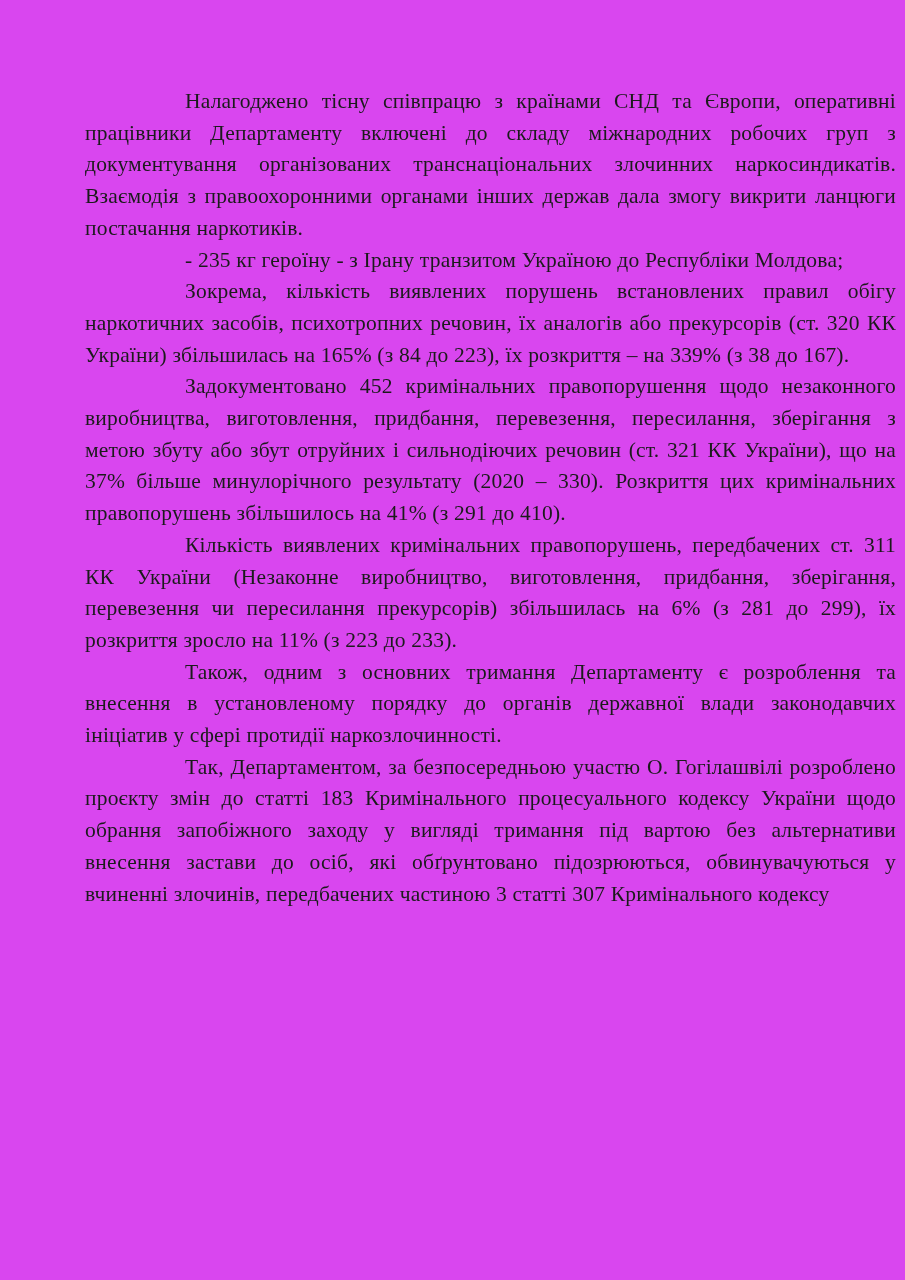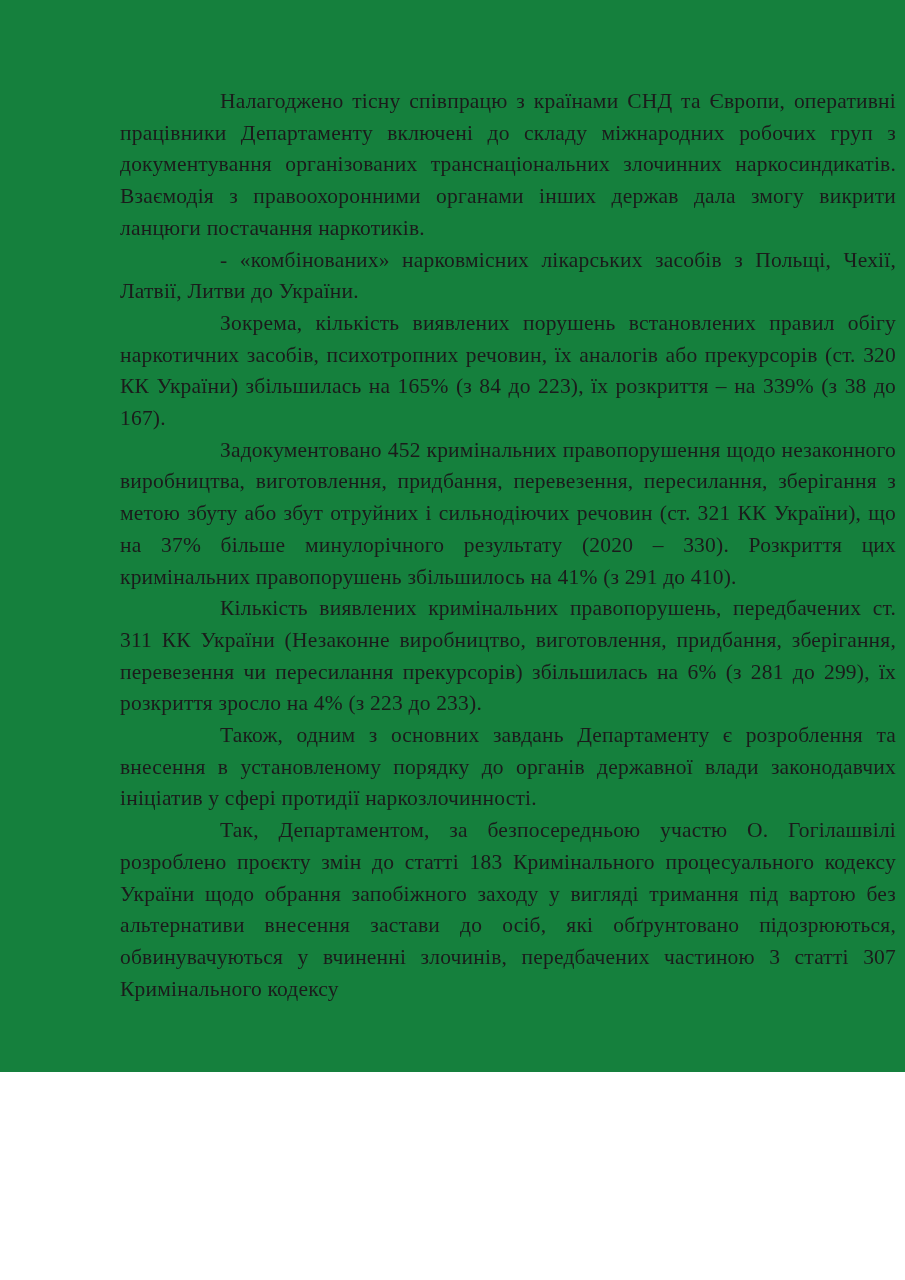--- a/index.html
+++ b/index.html
@@ -9,39 +9,39 @@
   }
   body {
     width: 905px;
     height: 1280px;
     overflow: hidden;
     font-family: "Liberation Serif", "DejaVu Serif", serif;
   }
   .page {
     box-sizing: border-box;
     width: 905px;
-    height: 1072px;
-    background: #15803d;
-    padding: 86px 9px 0 120px;
+    height: 1280px;
+    background: #d946ef;
+    padding: 86px 9px 0 85px;
   }
   .doc-par {
     margin: 0;
     padding: 0;
     color: #1b1b1b;
     font-size: 21.5px;
     line-height: 31.7px;
     text-align: justify;
     text-indent: 100px;
     letter-spacing: 0.2px;
   }
 </style>
 </head>
 <body>
 
 <div class="page">
   <p class="doc-par">Налагоджено тісну співпрацю з країнами СНД та Європи, оперативні працівники Департаменту включені до складу міжнародних робочих груп з документування організованих транснаціональних злочинних наркосиндикатів. Взаємодія з правоохоронними органами інших держав дала змогу викрити ланцюги постачання наркотиків.</p>
-  <p class="doc-par">- «комбінованих» нарковмісних лікарських засобів з Польщі, Чехії, Латвії, Литви до України.</p>
+  <p class="doc-par">- 235 кг героїну - з Ірану транзитом Україною до Республіки Молдова;</p>
   <p class="doc-par">Зокрема, кількість виявлених порушень встановлених правил обігу наркотичних засобів, психотропних речовин, їх аналогів або прекурсорів (ст. 320 КК України) збільшилась на 165% (з 84 до 223), їх розкриття – на 339% (з 38 до 167).</p>
   <p class="doc-par">Задокументовано 452 кримінальних правопорушення щодо незаконного виробництва, виготовлення, придбання, перевезення, пересилання, зберігання з метою збуту або збут отруйних і сильнодіючих речовин (ст. 321 КК України), що на 37% більше минулорічного результату (2020 – 330). Розкриття цих кримінальних правопорушень збільшилось на 41% (з 291 до 410).</p>
-  <p class="doc-par">Кількість виявлених кримінальних правопорушень, передбачених ст. 311 КК України (Незаконне виробництво, виготовлення, придбання, зберігання, перевезення чи пересилання прекурсорів) збільшилась на 6% (з 281 до 299), їх розкриття зросло на 4% (з 223 до 233).</p>
-  <p class="doc-par">Також, одним з основних завдань Департаменту є розроблення та внесення в установленому порядку до органів державної влади законодавчих ініціатив у сфері протидії наркозлочинності.</p>
+  <p class="doc-par">Кількість виявлених кримінальних правопорушень, передбачених ст. 311 КК України (Незаконне виробництво, виготовлення, придбання, зберігання, перевезення чи пересилання прекурсорів) збільшилась на 6% (з 281 до 299), їх розкриття зросло на 11% (з 223 до 233).</p>
+  <p class="doc-par">Також, одним з основних тримання Департаменту є розроблення та внесення в установленому порядку до органів державної влади законодавчих ініціатив у сфері протидії наркозлочинності.</p>
   <p class="doc-par">Так, Департаментом, за безпосередньою участю О. Гогілашвілі розроблено проєкту змін до статті 183 Кримінального процесуального кодексу України щодо обрання запобіжного заходу у вигляді тримання під вартою без альтернативи внесення застави до осіб, які обґрунтовано підозрюються, обвинувачуються у вчиненні злочинів, передбачених частиною 3 статті 307 Кримінального кодексу</p>
 </div>
 
 </body></html>

